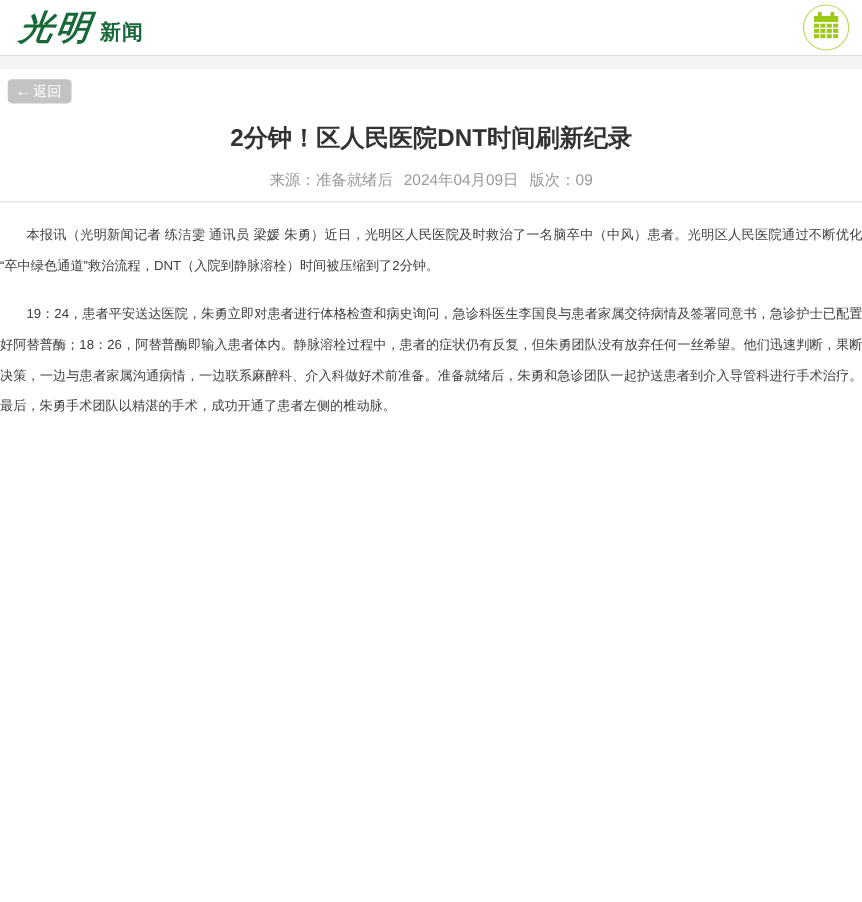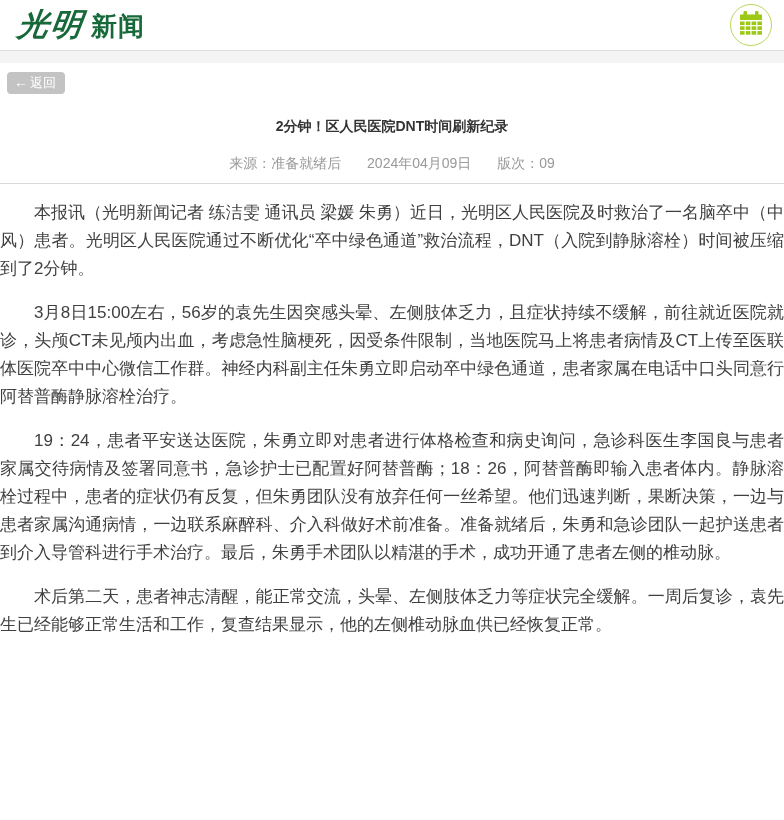--- a/index.html
+++ b/index.html
@@ -26,21 +26,21 @@
   .logo-script {
     font-size: 31px;
     font-style: italic;
     font-weight: bold;
     transform: skewX(-8deg);
     letter-spacing: 2px;
     margin-right: 7px;
   }
   .logo-bold {
     font-family: Liberation Sans, sans-serif;
-    font-size: 26px;
+    font-size: 19px;
     font-weight: 900;
     letter-spacing: 1px;
   }
   .cal-wrap {
     width: 42px; height: 42px;
     border: 1px solid #b9d95c;
     border-radius: 50%;
     display: flex; align-items: center; justify-content: center;
     cursor: pointer;
   }
@@ -62,40 +62,40 @@
     padding: 3px 9px 4px 7px;
     border-radius: 4px;
     border: none;
     cursor: pointer;
     font-family: "Liberation Sans", sans-serif;
   }
   .back-btn .arrow { margin-right: 2px; font-size: 14px; }
   
   .article-title {
     text-align: center;
-    font-size: 14px;
+    font-size: 22px;
     line-height: 30px;
     font-weight: bold;
     color: #333333;
     margin: 17px 0 0 0;
   }
   .article-meta {
     text-align: center;
     color: #999999;
     font-size: 14px;
     margin-top: 14px;
   }
-  .article-meta span + span { margin-left: 22px; }
+  .article-meta span + span { margin-left: 6px; }
   .meta-divider {
     border: none;
     border-top: 1px solid #d9d9d9;
     margin: 10px 0 0 0;
   }
   .article-body p {
-    font-size: 17px;
+    font-size: 12px;
     line-height: 28px;
     color: #404040;
     text-align: justify;
     text-indent: 2em;
     margin: 15px 0 16px 0;
   }
 </style>
 </head>
 <body>
 
@@ -145,20 +145,18 @@
   <div class="article-meta">
     <span>来源：准备就绪后</span>
     <span>2024年04月09日</span>
     <span>版次：09</span>
   </div>
 
   <hr class="meta-divider">
 
   <div class="article-body">
     <p>本报讯（光明新闻记者 练洁雯 通讯员 梁媛 朱勇）近日，光明区人民医院及时救治了一名脑卒中（中风）患者。光明区人民医院通过不断优化“卒中绿色通道”救治流程，DNT（入院到静脉溶栓）时间被压缩到了2分钟。</p>
-    <p>3月8日15:00左右，56岁的袁先生因突感头晕、左侧肢体乏力，且症状持续不缓解，前往就近医院就诊，头颅CT未见颅内出血，考虑急性脑梗死，因受条件限制，当地医院马上将患者病情及CT上传至医联体医院卒中中心微信工作群。神经内科副主任朱勇立即启动卒中绿色通道，患者家属在电话中口头同意行阿替普酶静脉溶栓治疗。</p>
     <p>19：24，患者平安送达医院，朱勇立即对患者进行体格检查和病史询问，急诊科医生李国良与患者家属交待病情及签署同意书，急诊护士已配置好阿替普酶；18：26，阿替普酶即输入患者体内。静脉溶栓过程中，患者的症状仍有反复，但朱勇团队没有放弃任何一丝希望。他们迅速判断，果断决策，一边与患者家属沟通病情，一边联系麻醉科、介入科做好术前准备。准备就绪后，朱勇和急诊团队一起护送患者到介入导管科进行手术治疗。最后，朱勇手术团队以精湛的手术，成功开通了患者左侧的椎动脉。</p>
-    <p>术后第二天，患者神志清醒，能正常交流，头晕、左侧肢体乏力等症状完全缓解。一周后复诊，袁先生已经能够正常生活和工作，复查结果显示，他的左侧椎动脉血供已经恢复正常。</p>
   </div>
 
   
 
 </div>
 
 </body></html>

